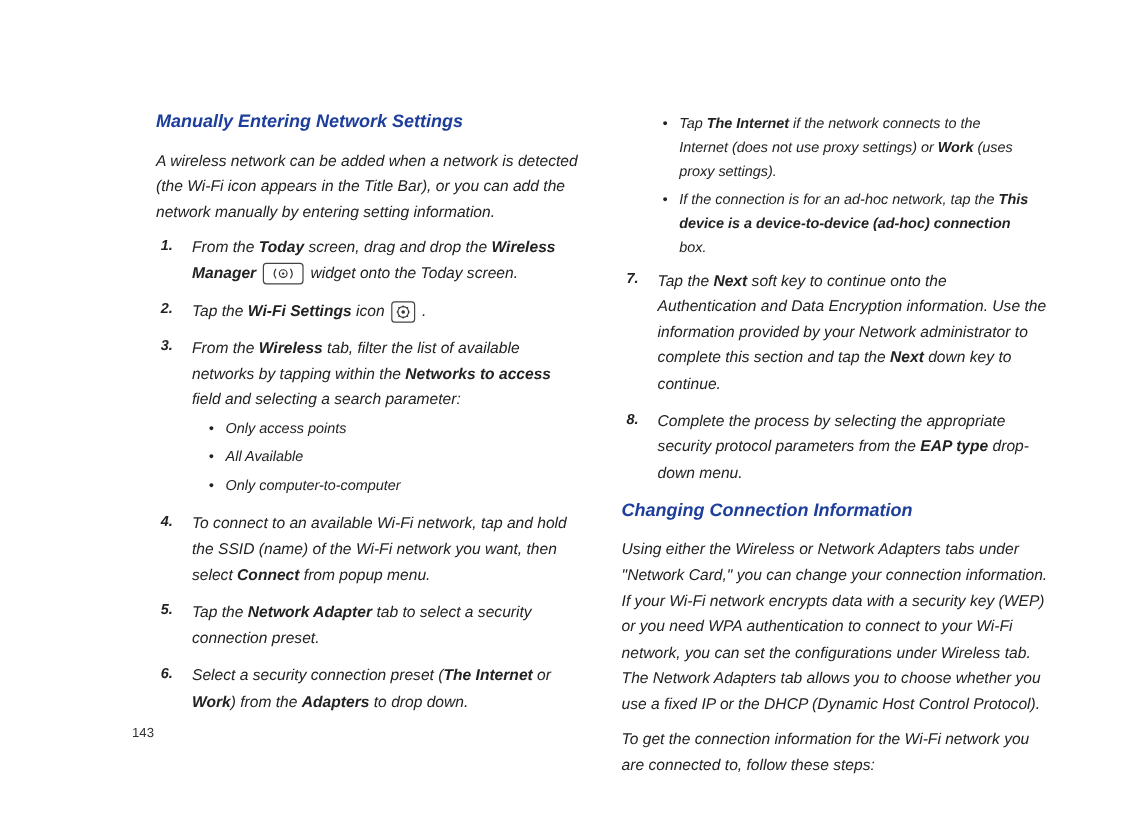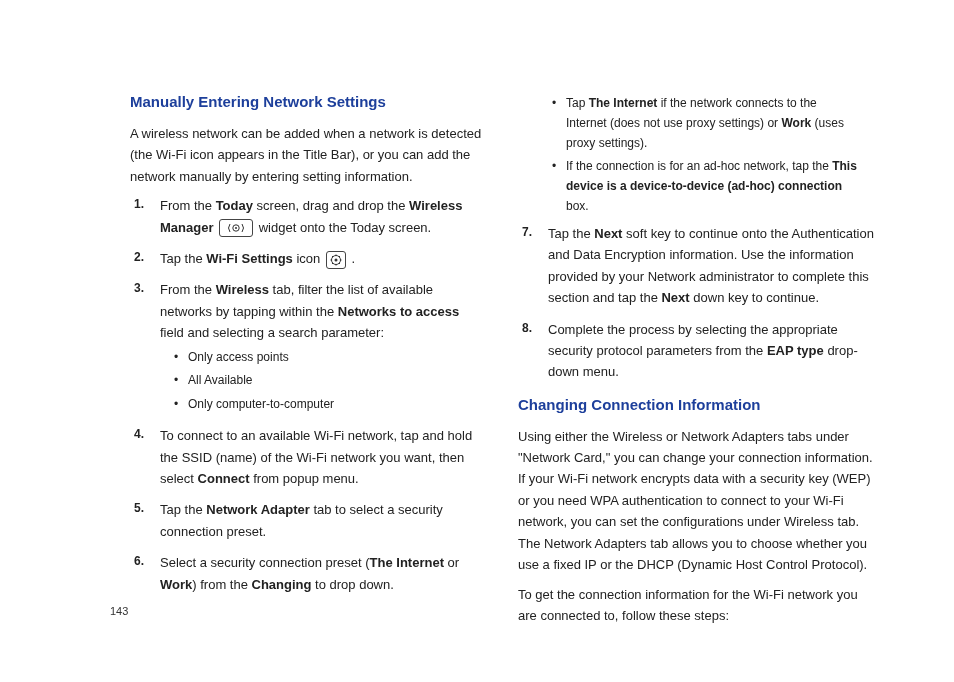--- a/index.html
+++ b/index.html
@@ -15,20 +15,21 @@
   .page {
     display: flex;
     gap: 32px;
     padding: 90px 80px 0 130px;
     box-sizing: border-box;
   }
   .col {
     flex: 1;
     font-size: 13px;
     line-height: 1.65;
+    font-style: italic;
   }
   .section-heading {
     color: #1d3f9b;
     font-weight: 800;
     font-size: 15px;
     margin: 0 0 8px 0;
   }
   p { margin: 0 0 8px 0; }
   ol.numlist {
     list-style: none;
@@ -141,21 +142,21 @@
           <li>Only computer-to-computer</li>
         </ul>
       </li>
       <li data-num="4">
         <span>To connect to an available Wi-Fi network, tap and hold the SSID (name) of the Wi-Fi network you want, then select </span><span class="bold">Connect</span><span> from popup menu.</span>
       </li>
       <li data-num="5">
         <span>Tap the </span><span class="bold">Network Adapter</span><span> tab to select a security connection preset.</span>
       </li>
       <li data-num="6">
-        <span>Select a security connection preset (</span><span class="bold">The Internet</span><span> or </span><span class="bold">Work</span><span>) from the </span><span class="bold">Changing</span><span> to drop down.</span>
+        <span>Select a security connection preset (</span><span class="bold">The Internet</span><span> or </span><span class="bold">Work</span><span>) from the </span><span class="bold">Adapters</span><span> to drop down.</span>
       </li>
     </ol>
   </div>
 
   <div class="col">
     <ul class="bullets" style="margin-left:20px;">
       <li>
         <span>Tap </span><span class="bold">The Internet</span><span> if the network connects to the Internet (does not use proxy settings) or </span><span class="bold">Work</span><span> (uses proxy settings).</span>
       </li>
       <li>

